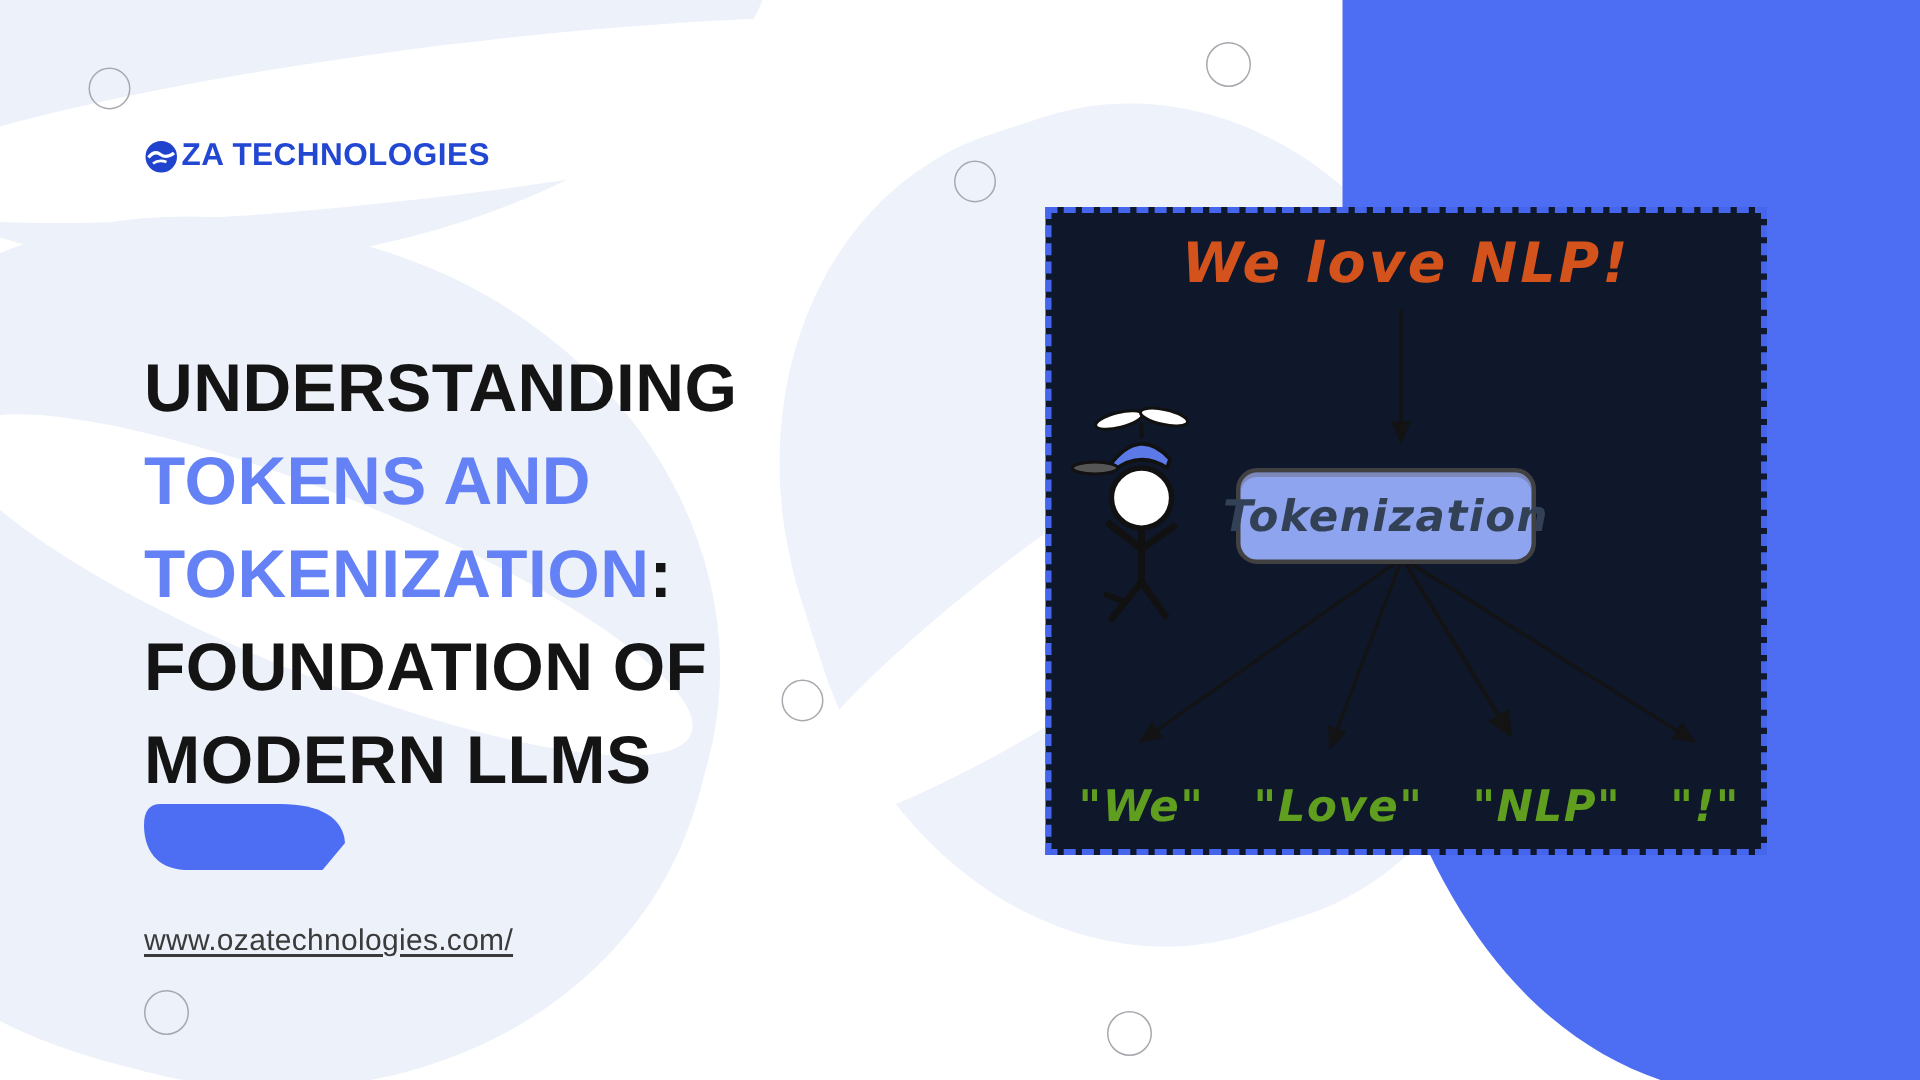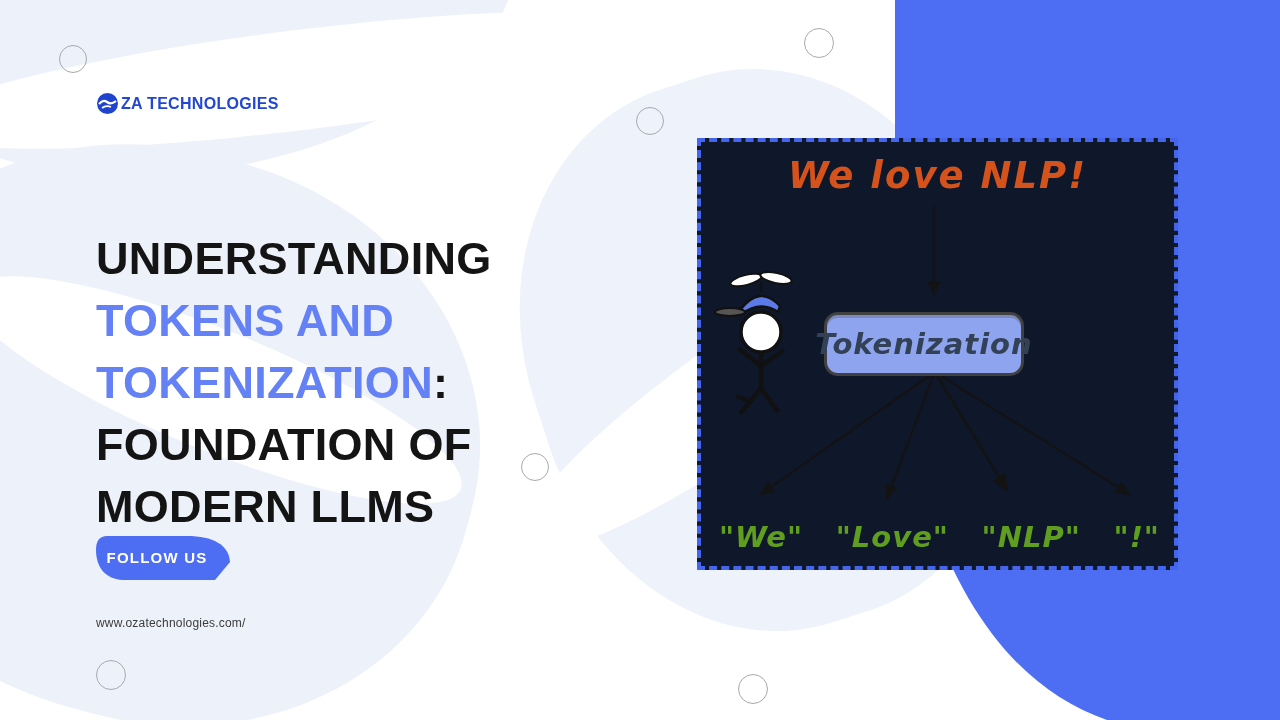--- a/index.html
+++ b/index.html
@@ -24,31 +24,31 @@
   
   .ring{position:absolute;border:1.5px solid #a7a9ae;border-radius:50%;z-index:2;background:transparent;}
   .ring.c1{left:59px;top:45px;width:26px;height:26px;}
   .ring.c2{left:804px;top:28px;width:28px;height:28px;}
   .ring.c3{left:636px;top:107px;width:26px;height:26px;}
   .ring.c4{left:521px;top:453px;width:26px;height:26px;}
   .ring.c5{left:96px;top:660px;width:28px;height:28px;}
   .ring.c6{left:738px;top:674px;width:28px;height:28px;}
   
   .logo{position:absolute;left:96px;top:92px;display:flex;align-items:center;gap:2px;z-index:3;}
-  .logo-text{color:var(--logo-blue);font-weight:bold;font-size:16px;letter-spacing:.3px;}
+  .logo-text{color:var(--logo-blue);font-weight:bold;font-size:21px;letter-spacing:.3px;}
   .headline{position:absolute;left:96px;top:228px;width:452px;z-index:3;
     font-size:45px;line-height:62px;font-weight:bold;letter-spacing:.3px;color:#141414;}
   .headline .seg-accent{color:var(--headline-accent);}
   .headline .seg-dark{color:#141414;}
   .follow-btn{position:absolute;left:95px;top:535px;width:136px;height:46px;z-index:3;cursor:pointer;}
   .follow-btn svg{position:absolute;left:0;top:0;}
   .follow-btn .lbl{position:absolute;left:0;top:0;width:124px;height:44px;display:flex;
     align-items:center;justify-content:center;color:#fff;font-weight:bold;font-size:15px;letter-spacing:1.2px;}
-  .site-link{position:absolute;left:96px;top:616px;z-index:3;color:#3b3b3b;font-size:12px;
-    letter-spacing:.2px;text-underline-offset:3px;cursor:pointer;}
+  .site-link{position:absolute;left:96px;top:616px;z-index:3;color:#3b3b3b;font-size:20px;
+    letter-spacing:.2px;text-decoration:underline;text-underline-offset:3px;cursor:pointer;}
   
   .card{position:absolute;left:697px;top:138px;width:481px;height:432px;background:#0f172a;
     border:4px dashed var(--card-border);box-sizing:border-box;z-index:3;}
   .sentence{position:absolute;left:0;top:12px;width:100%;text-align:center;
     font-family:"DejaVu Sans", sans-serif;font-style:italic;font-weight:bold;
     font-size:37px;letter-spacing:2px;color:var(--orange);}
   .arrows{position:absolute;left:0;top:0;}
   .mascot{position:absolute;left:13px;top:124px;}
   .process-box{position:absolute;left:123px;top:170px;width:200px;height:64px;box-sizing:border-box;
     background:var(--box-fill);border:3px solid #414141;border-radius:14px;
@@ -90,21 +90,20 @@
   </svg>
   <span class="logo-text">ZA TECHNOLOGIES</span>
 </div>
 
 <h1 class="headline" style="margin:0;"><span class="seg-dark">UNDERSTANDING </span><span class="seg-accent">TOKENS AND TOKENIZATION</span><span class="seg-dark">: </span><span class="seg-dark">FOUNDATION OF MODERN LLMS</span></h1>
 
 <div class="follow-btn">
   <svg width="136" height="46" viewBox="0 0 136 46">
     <path d="M12,1 H92 C118,1 134,10 135,27 L120,45 H28 C9,44 1,31 1,15 Q1,1 12,1 Z" fill="#4d6df3"></path>
   </svg>
-  <span class="lbl">FOLLOW US</span>
 </div>
 
 <a class="site-link">www.ozatechnologies.com/</a>
 
 <div class="card">
   <div class="sentence">We love NLP!</div>
 
   <svg class="arrows" width="473" height="424" viewBox="0 0 473 424">
     <defs>
       <marker id="ah" markerWidth="8" markerHeight="8" refX="6" refY="3" orient="auto">

